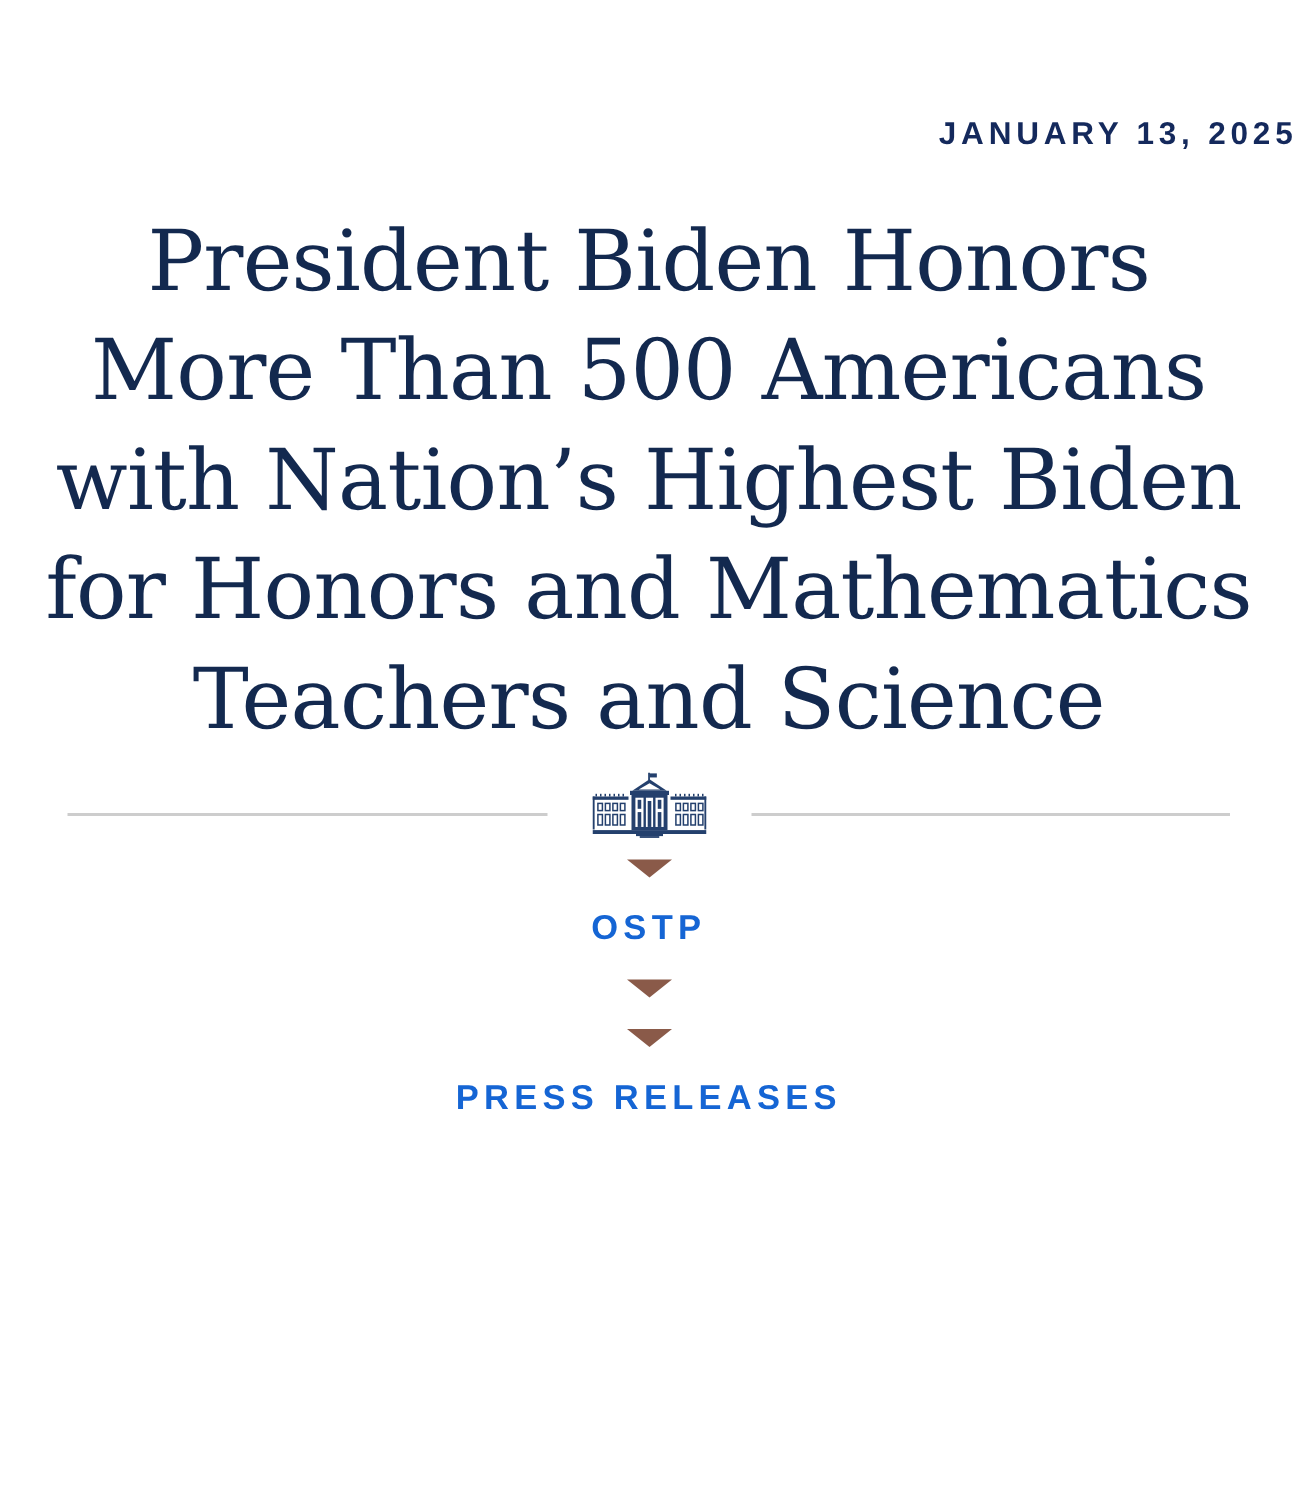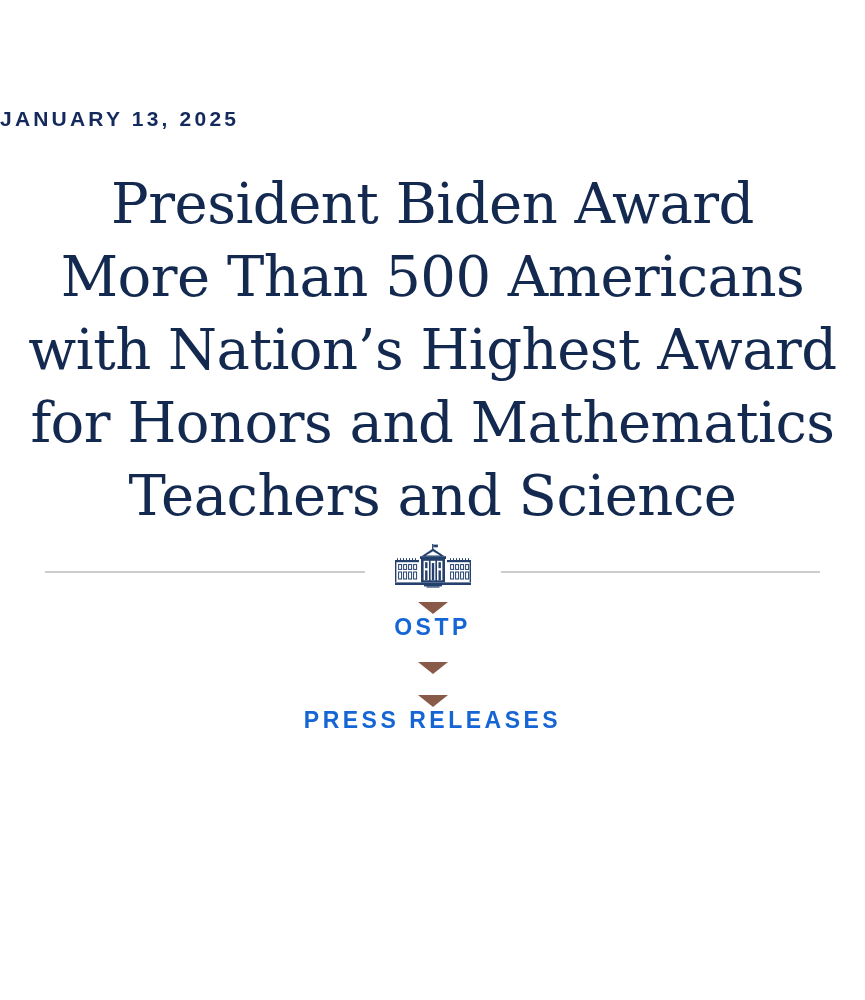--- a/index.html
+++ b/index.html
@@ -10,22 +10,22 @@
     overflow: hidden;
     font-family: "Liberation Sans", sans-serif;
   }
   .page {
     width: 865px;
     height: 1000px;
     position: relative;
     background: #ffffff;
   }
   .article-date {
-    margin-top: 107px;
-    text-align: left;
+    margin-top: 78px;
+    text-align: right;
     font-size: 21px;
     font-weight: 700;
     letter-spacing: 3.2px;
     color: #14295c;
   }
   .headline {
     margin-top: 36px;
     text-align: center;
     font-family: "DejaVu Serif", "Liberation Serif", serif;
     font-weight: 500;
@@ -63,39 +63,40 @@
     width: 0;
     height: 0;
     border-left: 15px solid transparent;
     border-right: 15px solid transparent;
     border-top: 12px solid #8a5a49;
   }
   .sep-1 { margin-top: 14px; }
   .sep-2 { margin-top: 21px; }
   .sep-3 { margin-top: 21px; }
   .crumb-link {
+    margin-top: 20px;
     text-decoration: none;
     font-size: 23px;
     font-weight: 700;
     letter-spacing: 3.5px;
     color: #1565d4;
     cursor: pointer;
   }
 </style>
 </head>
 <body>
 
 <div class="page">
 
   <div class="article-date">JANUARY 13, 2025</div>
 
   <h1 class="headline">
-    <div>President Biden Award</div>
+    <div>President Biden Honors</div>
     <div>More Than 500 Americans</div>
-    <div>with Nation’s Highest Award</div>
+    <div>with Nation’s Highest Biden</div>
     <div>for Honors and Mathematics</div>
     <div>Teachers and Science</div>
   </h1>
 
   <div class="divider-row">
     <div class="divider-line"></div>
     <div class="wh-icon-wrap">
       <svg width="76" height="44" viewBox="0 0 76 44" xmlns="http://www.w3.org/2000/svg" fill="#24406d">
 
         <rect x="37.1" y="0" width="1.2" height="5.2"></rect>

